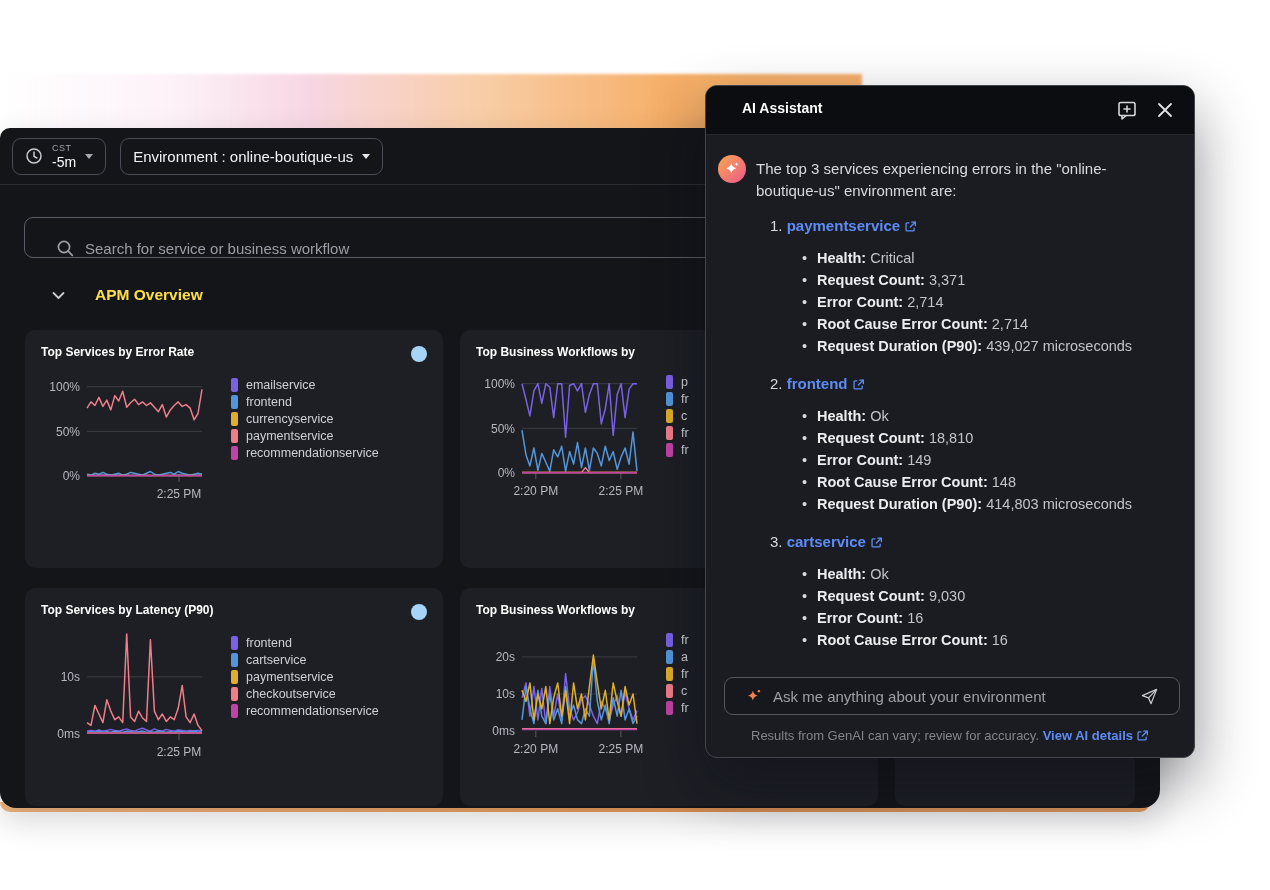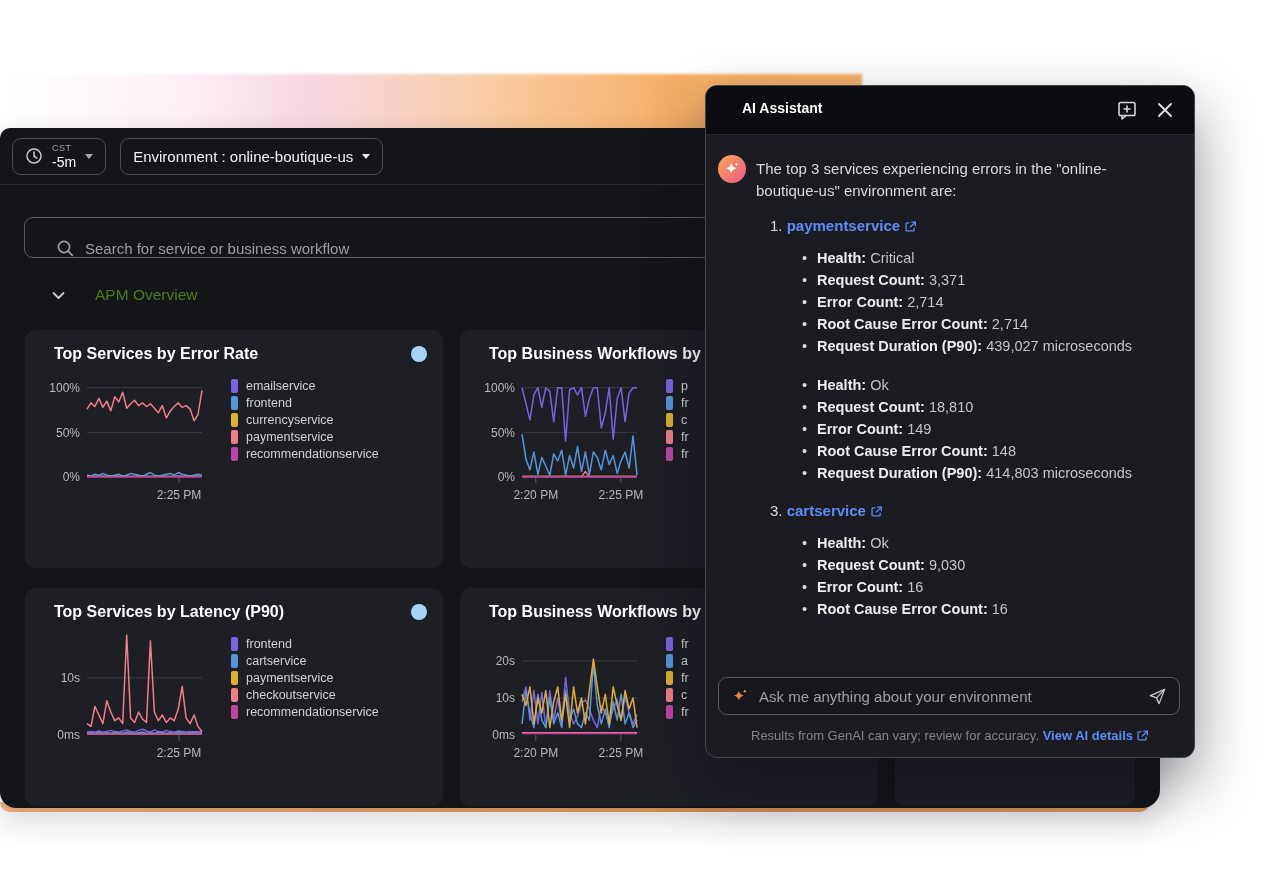--- a/index.html
+++ b/index.html
@@ -57,30 +57,30 @@
   }
   .search-box input{
     flex:1; background:transparent; border:none; outline:none;
     font-size:15px; color:#e8e9eb; font-family:"Liberation Sans", sans-serif;
   }
   .search-box input::placeholder{ color:#9b9ea5; }
   .section-head{
     display:flex; align-items:center; gap:30px;
     padding:28px 0 0 52px;
   }
-  .section-title{ font-size:15.5px; font-weight:normal; color:#4d7c0f; }
+  .section-title{ font-size:15.5px; font-weight:bold; color:#fde047; }
   
   .card{
     position:absolute; background:#1d1f25; border-radius:10px; overflow:hidden;
   }
   .card-head{
     display:flex; align-items:flex-start; justify-content:space-between;
     padding:15px 16px 0 16px;
   }
-  .card-title{ font-size:16px; font-weight:bold; color:#ffffff; white-space:nowrap;margin-left:13px; }
+  .card-title{ font-size:12px; font-weight:bold; color:#ffffff; white-space:nowrap; }
   .status-dot{ width:16px; height:16px; border-radius:50%; background:#a6d4f7; flex:none; margin-top:1px; }
   .chart-row{ display:flex; align-items:flex-start; padding:6px 0 0 10px; }
   .legend{ list-style:none; margin:10px 0 0 16px; }
   .legend li{ display:flex; align-items:center; gap:8px; margin-bottom:3px; }
   .legend .swatch{ width:7px; height:14px; border-radius:2px; flex:none; }
   .legend span:last-child{ font-size:12.5px; color:#cfd1d6; white-space:nowrap; }
   
   .panel{
     position:absolute; left:705px; top:85px; width:490px; height:673px;
     background:#1b1c22; border:1px solid #43454d; border-radius:12px;
@@ -109,22 +109,22 @@
   .service-title{ font-size:15px; color:#d8d9dd; }
   .svc-link{ color:#5d8cf4; font-weight:bold; text-decoration:none; cursor:pointer; }
   .svc-link svg{ vertical-align:-2px; margin-left:4px; }
   .bullets{ list-style:none; margin:14px 0 0 30px; }
   .bullets li{ position:relative; padding-left:17px; line-height:21px; margin-bottom:1px;
     font-size:14.5px; }
   .bullets li::before{ content:"•"; position:absolute; left:2px; color:#d9dade; }
   .b-label{ font-weight:bold; color:#ecedef; }
   .b-value{ color:#c3c5cb; }
   .input-row{
-    margin:12px 14px 0 12px; border:1px solid #55575f; border-radius:9px;
-    height:38px; display:flex; align-items:center; gap:10px; padding:0 12px;
+    margin:12px 14px 0 18px; border:1px solid #55575f; border-radius:9px;
+    height:38px; display:flex; align-items:center; gap:10px; padding:0 20px;
     background:#17181d; flex:none;
   }
   .input-row input{
     flex:1; background:transparent; border:none; outline:none;
     font-size:15px; color:#e8e9eb; font-family:"Liberation Sans", sans-serif;
   }
   .input-row input::placeholder{ color:#9da0a6; }
   .panel-footer{ text-align:center; padding:13px 0 14px 0; font-size:13px; color:#83858c; flex:none; }
   .footer-link{ color:#5d8cf4; font-weight:bold; text-decoration:none; cursor:pointer; }
   .footer-link svg{ vertical-align:-2px; margin-left:3px; }
@@ -409,20 +409,27 @@
               </svg></a></div>
           <ul class="bullets">
             <li><span class="b-label">Health:</span><span class="b-value"> Critical</span></li>
             <li><span class="b-label">Request Count:</span><span class="b-value"> 3,371</span></li>
             <li><span class="b-label">Error Count:</span><span class="b-value"> 2,714</span></li>
             <li><span class="b-label">Root Cause Error Count:</span><span class="b-value"> 2,714</span></li>
             <li><span class="b-label">Request Duration (P90):</span><span class="b-value"> 439,027 microseconds</span></li>
           </ul>
         </div>
         <div class="service-block">
+          <div class="service-title"><span>2. </span><a class="svc-link">frontend<svg width="13" height="13" viewBox="0 0 16 16">
+                <g fill="none" stroke="#5d8cf4" stroke-width="1.6" stroke-linecap="round" stroke-linejoin="round">
+                  <path d="M6 3.5H3.8A1.3 1.3 0 0 0 2.5 4.8v7.4a1.3 1.3 0 0 0 1.3 1.3h7.4a1.3 1.3 0 0 0 1.3-1.3V10"></path>
+                  <path d="M9.5 2.5H14v4.5"></path>
+                  <path d="M13.7 2.8L7.8 8.7"></path>
+                </g>
+              </svg></a></div>
           <ul class="bullets">
             <li><span class="b-label">Health:</span><span class="b-value"> Ok</span></li>
             <li><span class="b-label">Request Count:</span><span class="b-value"> 18,810</span></li>
             <li><span class="b-label">Error Count:</span><span class="b-value"> 149</span></li>
             <li><span class="b-label">Root Cause Error Count:</span><span class="b-value"> 148</span></li>
             <li><span class="b-label">Request Duration (P90):</span><span class="b-value"> 414,803 microseconds</span></li>
           </ul>
         </div>
         <div class="service-block">
           <div class="service-title"><span>3. </span><a class="svc-link">cartservice<svg width="13" height="13" viewBox="0 0 16 16">

